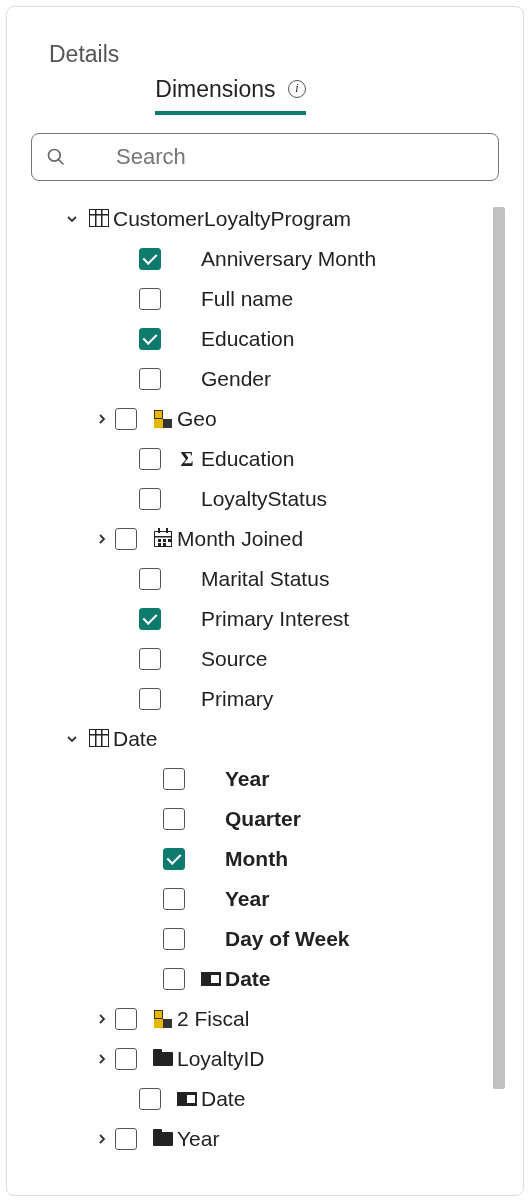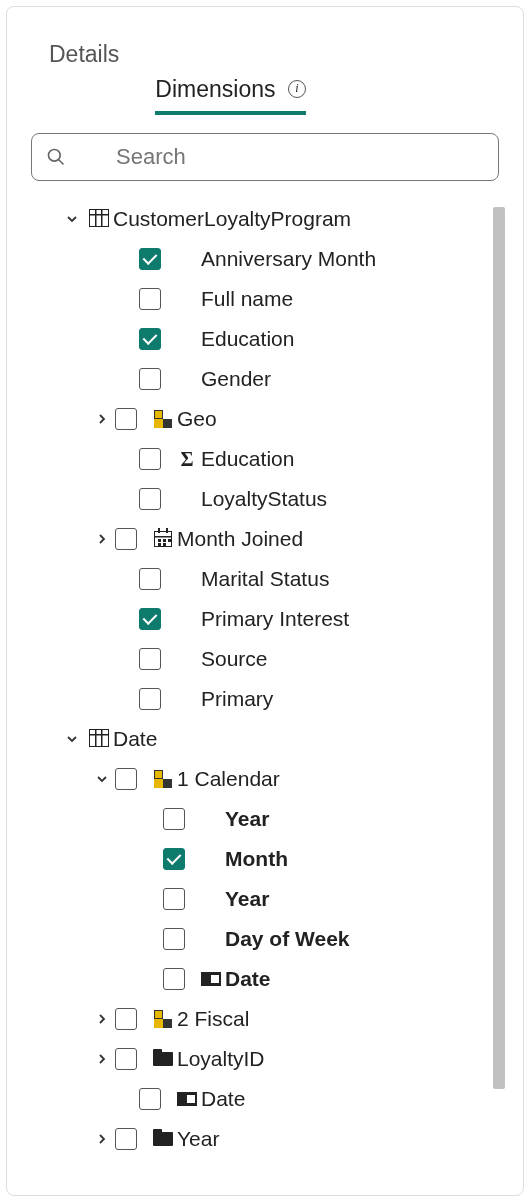--- a/index.html
+++ b/index.html
@@ -341,37 +341,31 @@
           <span class="caret ">
             <svg width="12" height="12" viewBox="0 0 12 12">
               <path d="M2 4 L6 8 L10 4" fill="none" stroke="#333" stroke-width="1.8"></path>
             </svg>
           </span>
           <span class="icon-slot">
             <span class="ico ico-table"></span>
           </span>
           <span class="label">Date</span>
         </div>
-        <div class="row indent-1">
-          <span class="caret ">
-            <svg width="12" height="12" viewBox="0 0 12 12">
-              <path d="M2 4 L6 8 L10 4" fill="none" stroke="#333" stroke-width="1.8"></path>
-            </svg>
-          </span>
-          <span class="chk"></span>
-          <span class="icon-slot">
-            <span class="ico ico-hier"></span>
-          </span>
-          <span class="label">1 Calendar</span>
-        </div>
         <div class="row indent-3">
           <span class="caret none"></span>
           <span class="chk"></span>
           <span class="icon-slot"></span>
           <span class="label">Year</span>
+        </div>
+        <div class="row indent-3">
+          <span class="caret none"></span>
+          <span class="chk"></span>
+          <span class="icon-slot"></span>
+          <span class="label">Quarter</span>
         </div>
         <div class="row indent-3">
           <span class="caret none"></span>
           <span class="chk checked"></span>
           <span class="icon-slot"></span>
           <span class="label">Month</span>
         </div>
         <div class="row indent-3">
           <span class="caret none"></span>
           <span class="chk"></span>

